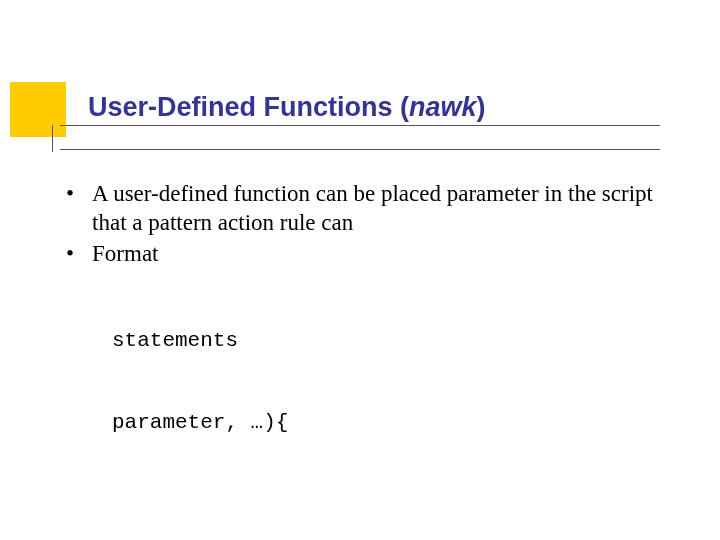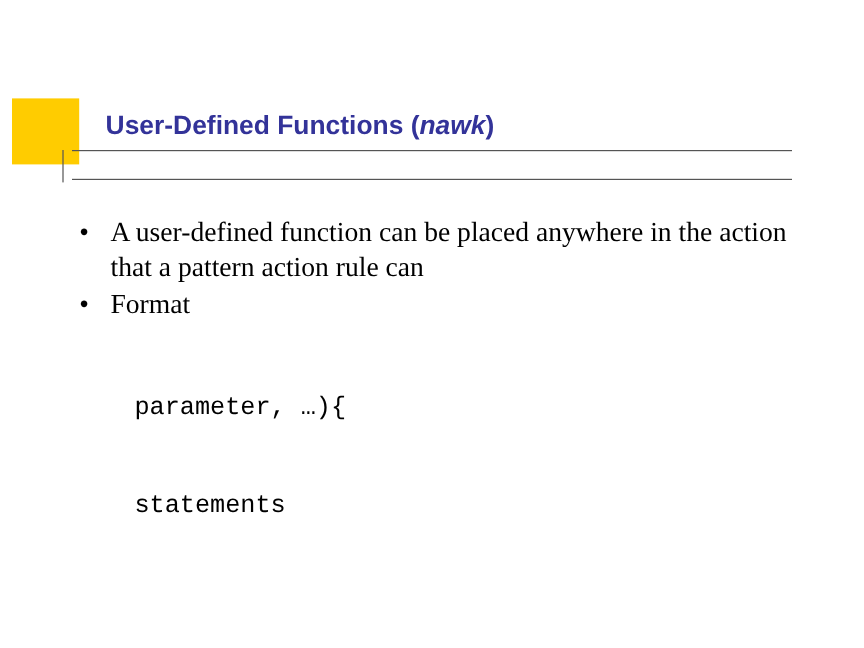--- a/index.html
+++ b/index.html
@@ -27,21 +27,21 @@
       width: 56px;
       height: 55px;
       background: #ffcc00;
       z-index: 1;
     }
     .title-text {
       position: absolute;
       top: 10px;
       left: 78px;
       font-family: Verdana, Arial, sans-serif;
-      font-size: 22px;
+      font-size: 27px;
       font-weight: bold;
       color: #333399;
       z-index: 3;
       white-space: nowrap;
     }
     .title-text .nonitalic {
       font-style: normal;
     }
     .title-text .italic {
       font-style: italic;
@@ -114,27 +114,27 @@
   <div class="v-line"></div>
   <div class="h-line2"></div>
   <div class="title-text">
     <span class="nonitalic">User-Defined Functions (</span><span class="italic">nawk</span><span class="nonitalic">)</span>
   </div>
 </div>
 
 <div class="content">
   <div class="bullet-item">
     <div class="marker">•</div>
-    <div class="text">A user-defined function can be placed anywhere in the action that a pattern action rule can</div>
+    <div class="text">A user-defined function can be placed parameter in the script that a pattern action rule can</div>
   </div>
   <div class="bullet-item">
     <div class="marker">•</div>
     <div class="text">Format</div>
   </div>
   <div class="code-block">
+    <div>statements</div>
     <div>parameter, …){</div>
-    <div>statements</div>
     
     
     
     
   </div>
 </div>
 
 </body></html>

